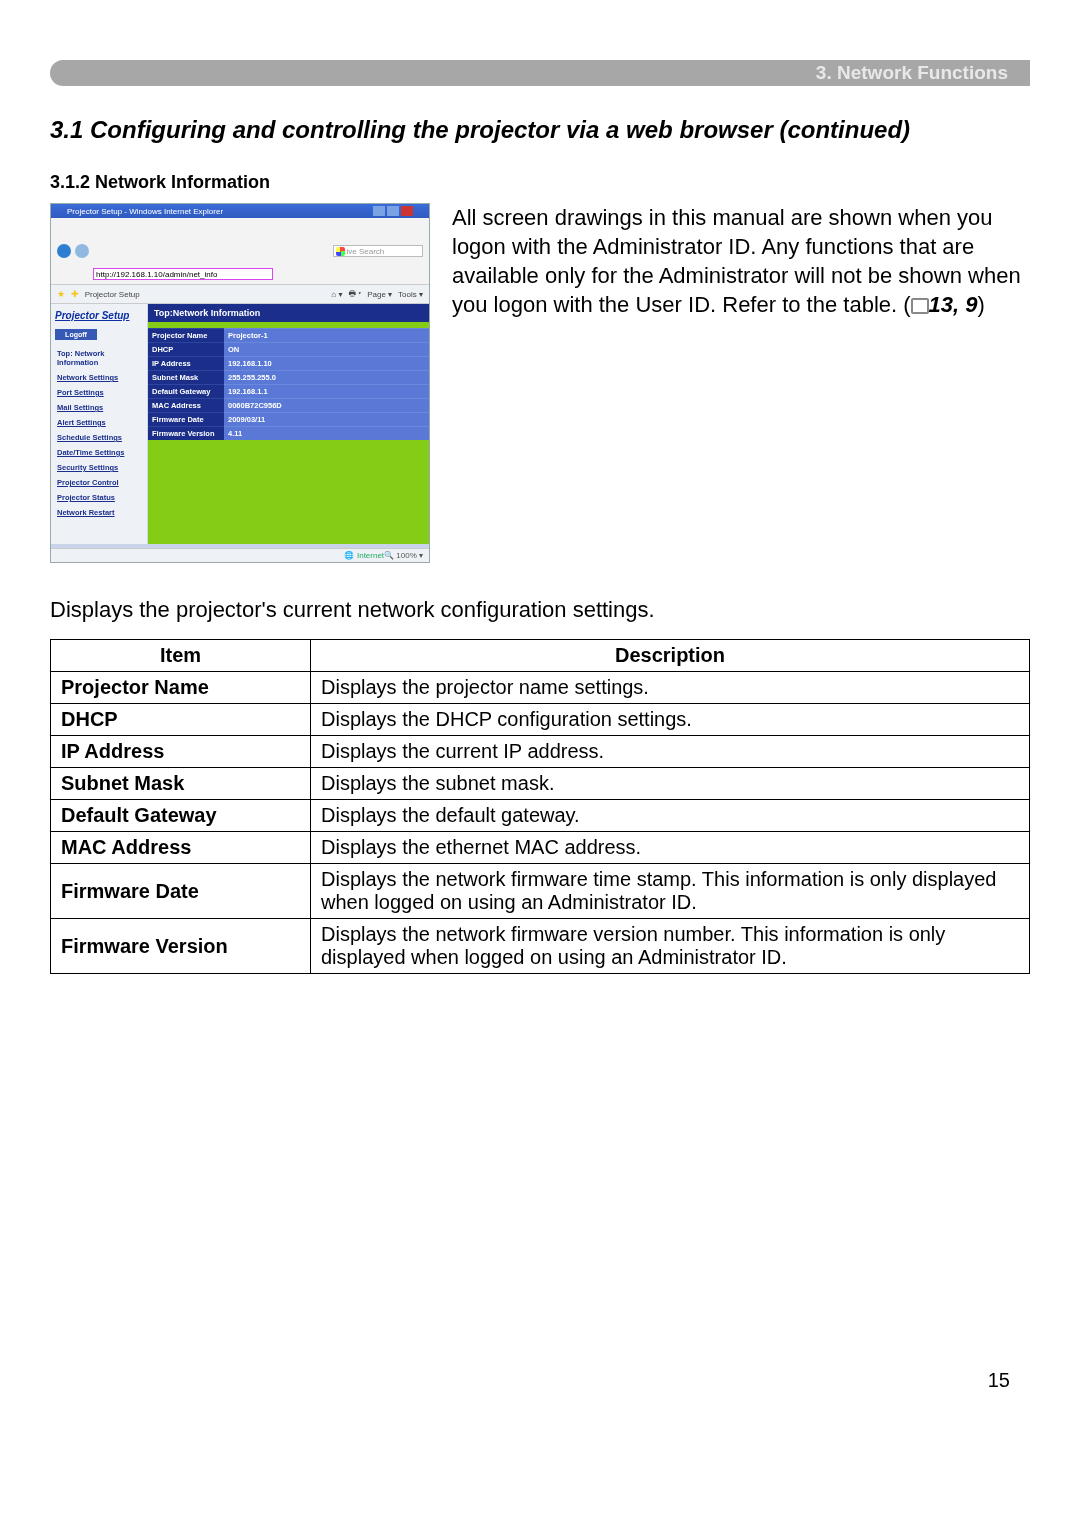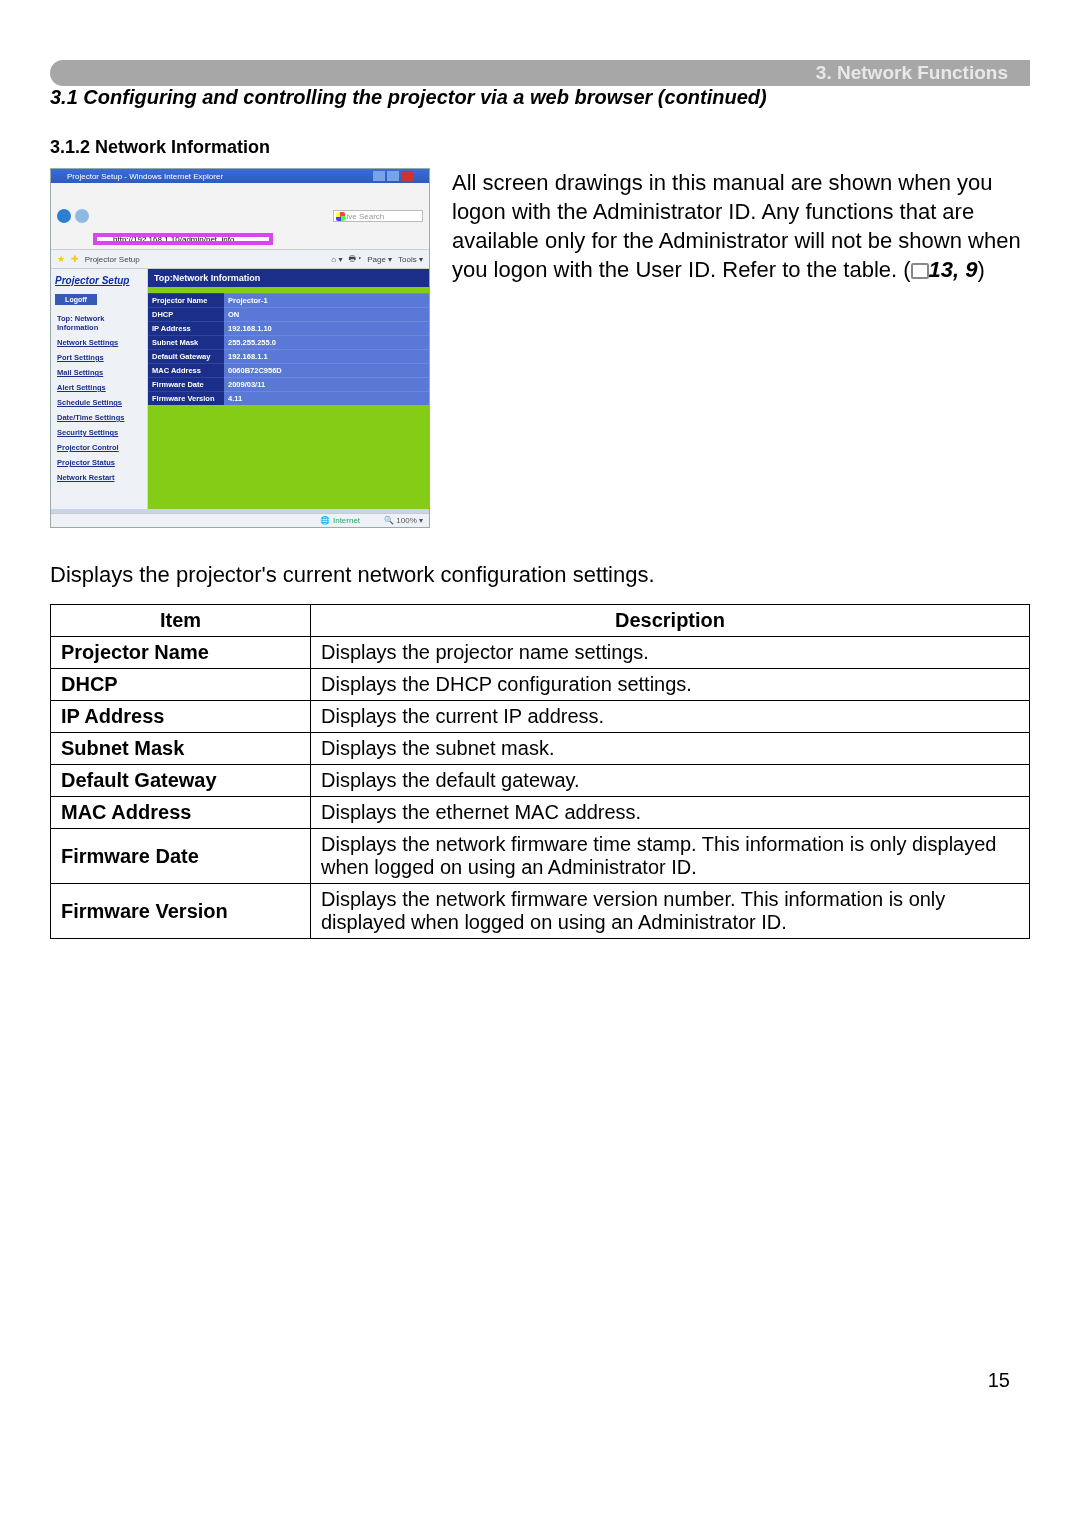--- a/index.html
+++ b/index.html
@@ -13,21 +13,22 @@
     border-bottom-left-radius: 13px;
     display: flex;
     justify-content: flex-end;
     align-items: center;
     padding-right: 22px;
     font-weight: bold;
     font-size: 19px;
     color: #e8e8e8;
   }
   .section-title {
-    font-size: 20px;
+    margin-top: 30px;
+    font-size: 24px;
     font-style: italic;
     font-weight: bold;
     color: #000;
   }
   .subsection-title {
     margin-top: 28px;
     font-size: 18px;
     font-weight: bold;
     color: #000;
   }
@@ -64,21 +65,21 @@
     border-bottom: 1px solid #ccc;
     padding: 4px 6px;
     display: flex;
     align-items: center;
     gap: 4px;
     font-size: 8px;
     color: #555;
   }
   .ss-nav-circle { width:14px; height:14px; border-radius:50%; background:#2e7fd1; display:inline-block;}
   .ss-addr input {
-    flex: 0 0 180px; height: 12px; font-size: 8px; border: 4px solid #d946ef; padding: 0 16px; margin-top: 46px;
+    flex: 0 0 180px; height: 12px; font-size: 8px; border: 1px solid #d946ef; padding: 0 2px; margin-top: 46px;
   }
   .ss-addr .search {
     margin-left:auto; flex:0 0 90px; height:12px; border:1px solid #bbb; background:#fff;
     display:flex; align-items:center; padding-left:8px; color:#999; position:relative;
   }
   .ss-addr .search:before{
     content:""; position:absolute; left:2px; top:1px; width:9px; height:9px;
     background: conic-gradient(#f44 0 90deg,#4f4 90deg 180deg,#44f 180deg 270deg,#ff4 270deg 360deg);
     border-radius:2px;
   }
@@ -106,21 +107,21 @@
   .ss-side .navitem.active{ text-decoration:none;}
   .ss-main { flex:1; background:#84cc16; border-left:1px solid #cfd6e4;}
   .ss-panel-head{
     background:#1a2e8a; color:#fff; font-weight:bold; padding:4px 6px; font-size:9px;
   }
   .ss-kv { display:flex; font-size:7.5px;}
   .ss-kv .k{ width:76px; background:#1a2e8a; color:#fff; font-weight:bold; padding:2px 4px; border-top:1px solid #2d44a0;}
   .ss-kv .v{ flex:1; background:#5a79d6; color:#fff; font-weight:bold; padding:2px 4px; border-top:1px solid #6c88de;}
   .ss-status{
     background:#eef2f7; border-top:1px solid #ccc; display:flex; justify-content:flex-end; align-items:center;
-    font-size:8px; color:#2a6; padding:2px 6px; gap:24px;
+    font-size:8px; color:#2a6; padding:2px 6px; gap:0;
   }
   .ss-status .zoom{color:#555;}
   .ss-side-bottom{height:4px; background:#c9d4ea;}
 
   .intro-text {
     flex:1;
     font-size: 22px;
     line-height: 1.32;
     color: #000;
   }

